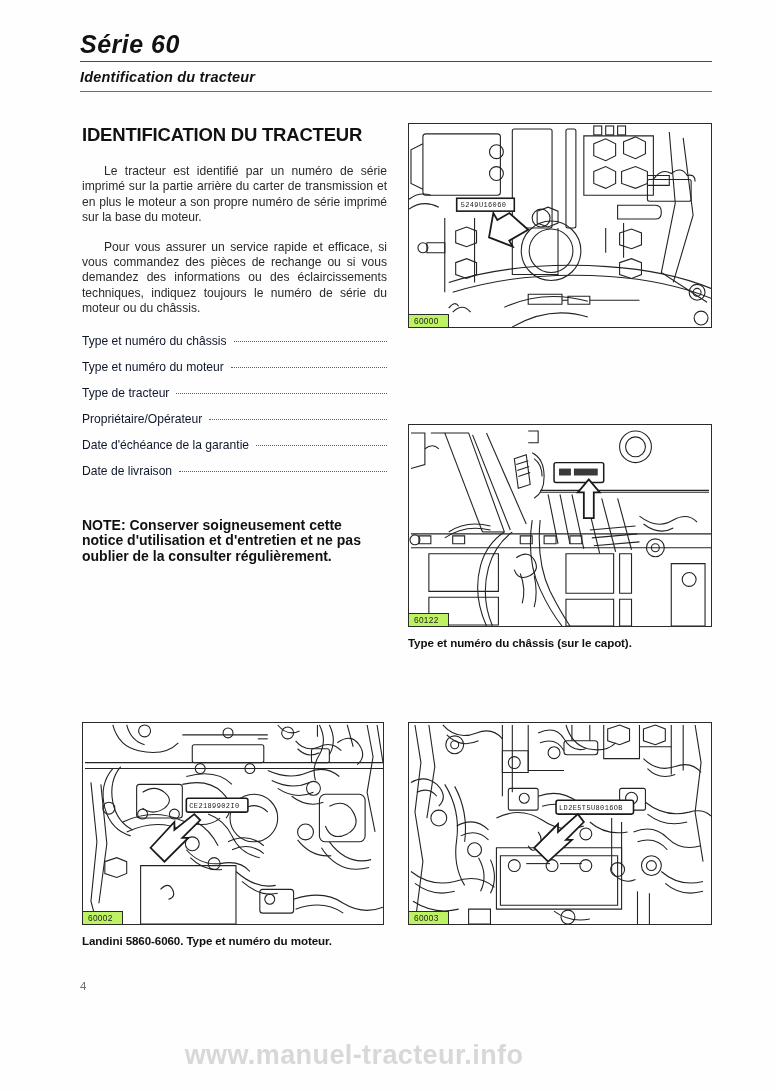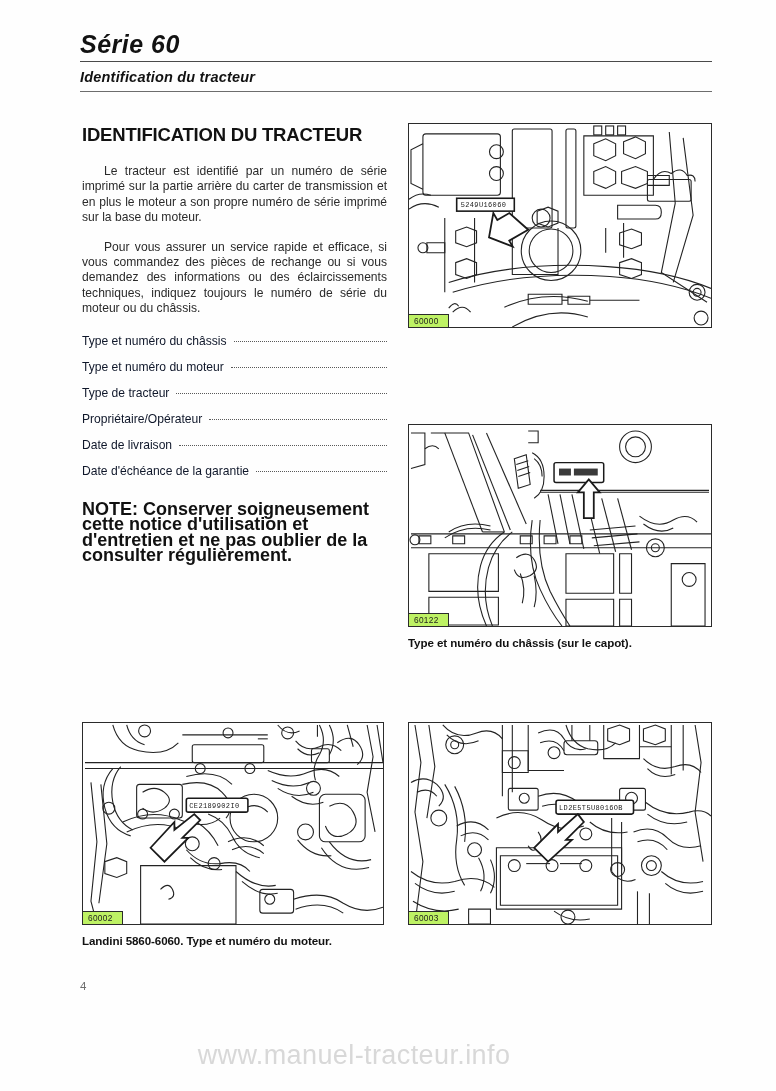--- a/index.html
+++ b/index.html
@@ -84,22 +84,22 @@
   .leader {
     flex: 1;
     margin-left: 7px;
     position: relative;
     top: -3px;
     border-bottom: 1.5px dotted #595959;
     height: 1px;
   }
 
   .note {
-    margin-top: 12px;
-    font-size: 18px;
+    margin-top: 28px;
+    font-size: 14px;
     line-height: 15.6px;
     font-weight: bold;
     color: #111;
     width: 290px;
   }
 
   
   .figure { position: absolute; }
   .fig-frame {
     position: relative;
@@ -146,20 +146,21 @@
   }
   .watermark {
     position: absolute;
     left: 0;
     top: 1040px;
     width: 708px;
     text-align: center;
     font-size: 27px;
     color: #d8d8d8;
     letter-spacing: 0.4px;
+    font-weight: bold;
   }
 </style>
 </head>
 <body>
 
 <div class="page">
 
   <div class="header">
     <div class="series-title">Série 60</div>
     <div class="rule"></div>
@@ -184,25 +185,25 @@
       </div>
       <div class="fill-row">
         <span class="fill-label">Type de tracteur</span>
         <span class="leader"></span>
       </div>
       <div class="fill-row">
         <span class="fill-label">Propriétaire/Opérateur</span>
         <span class="leader"></span>
       </div>
       <div class="fill-row">
-        <span class="fill-label">Date de livraison</span>
+        <span class="fill-label">Date d'échéance de la garantie</span>
         <span class="leader"></span>
       </div>
       <div class="fill-row">
-        <span class="fill-label">Date d'échéance de la garantie</span>
+        <span class="fill-label">Date de livraison</span>
         <span class="leader"></span>
       </div>
     </div>
 
     <div class="note">NOTE: Conserver soigneusement cette notice d'utilisation et d'entretien et ne pas oublier de la consulter régulièrement.</div>
   </div>
 
   <div class="figure" style="left:408px; top:123px; width:304px;">
     <div class="fig-frame" style="width:304px; height:205px;">
       <svg class="fig-svg" viewBox="0 0 304 205" preserveAspectRatio="none">

